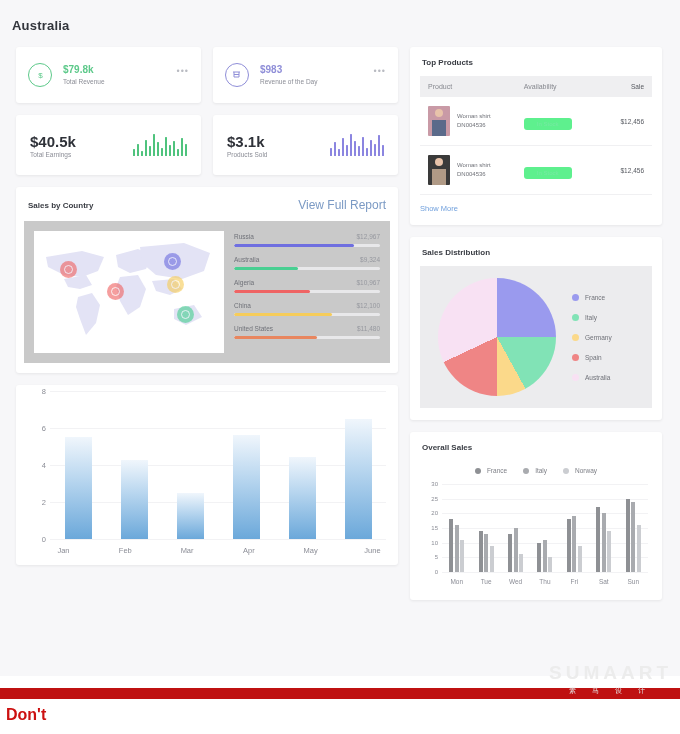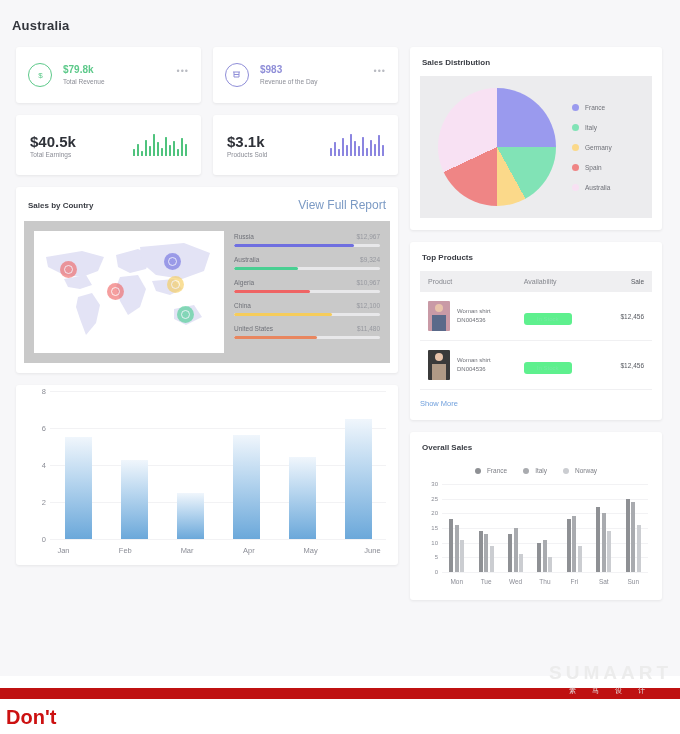--- a/index.html
+++ b/index.html
@@ -102,21 +102,21 @@
   .os-plot { position: relative; height: 88px; margin-left: 18px; }
   .os-y { position: absolute; left: -18px; font-size: 6px; color: #8b8d96; transform: translateY(-50%); width: 14px; text-align: right; }
   .os-groups { position: absolute; inset: 0; display: flex; align-items: flex-end; justify-content: space-around; }
   .os-group { display: flex; align-items: flex-end; gap: 1.5px; }
   .os-group i { width: 4px; display: block; }
   .os-x { display: flex; justify-content: space-around; margin-left: 18px; margin-top: 6px; }
   .os-x span { font-size: 6.5px; color: #8b8d96; width: 26px; text-align: center; }
   
   .footer { position: absolute; left: 0; right: 0; bottom: 0; height: 58px; background: #fff; }
   .red-bar { position: absolute; left: 0; right: 0; top: 12px; height: 11px; background: #bf1111; }
-  .dont { position: absolute; left: 6px; top: 30px; font-size: 20px; font-weight: bold; color: #cc1111; }
+  .dont { position: absolute; left: 6px; top: 30px; font-size: 16px; font-weight: bold; color: #cc1111; }
   .wm { position: absolute; right: 8px; top: -14px; text-align: center; color: #ececec; pointer-events: none; }
   .wm-main { font-size: 19px; letter-spacing: 4px; font-weight: bold; }
   .wm-sub { font-size: 7px; letter-spacing: 7px; margin-top: 2px; color: #e4e4e4; }
 </style>
 </head>
 <body>
 
 <div class="page-title">Australia</div>
 
 <div class="dash">
@@ -307,51 +307,20 @@
           </div>
       </div>
     </div>
 
   </div>
 
   <div class="col-right">
 
     <div class="card">
       <div class="panel-head">
-        <div class="panel-title">Sales Distribution</div>
-      </div>
-      <div class="pie-body">
-        <div class="pie" id="pie" style="background: conic-gradient(rgb(154, 154, 238) 0deg, rgb(154, 154, 238) 90deg, rgb(129, 227, 182) 90deg, rgb(129, 227, 182) 151.2deg, rgb(251, 217, 138) 151.2deg, rgb(251, 217, 138) 180deg, rgb(239, 133, 133) 180deg, rgb(239, 133, 133) 244.8deg, rgb(248, 225, 243) 244.8deg, rgb(248, 225, 243) 360deg);"></div>
-        <div class="legend" id="pie-legend">
-            <div class="leg-item">
-              <span class="leg-dot" style="background: rgb(154, 154, 238);"></span>
-              <span>France</span>
-            </div>
-            <div class="leg-item">
-              <span class="leg-dot" style="background: rgb(129, 227, 182);"></span>
-              <span>Italy</span>
-            </div>
-            <div class="leg-item">
-              <span class="leg-dot" style="background: rgb(251, 217, 138);"></span>
-              <span>Germany</span>
-            </div>
-            <div class="leg-item">
-              <span class="leg-dot" style="background: rgb(239, 133, 133);"></span>
-              <span>Spain</span>
-            </div>
-            <div class="leg-item">
-              <span class="leg-dot" style="background: rgb(248, 225, 243);"></span>
-              <span>Australia</span>
-            </div>
-          </div>
-      </div>
-    </div>
-
-    <div class="card">
-      <div class="panel-head">
         <div class="panel-title">Top Products</div>
       </div>
       <div class="tp-table">
         <div class="tp-head">
           <div class="c-prod">Product</div>
           <div class="c-avail">Availability</div>
           <div class="c-sale">Sale</div>
         </div>
         <div id="tp-rows">
             <div class="tp-row">
@@ -380,20 +349,51 @@
                   <div>Woman shirt</div>
                   <div>DN004536</div>
                 </div>
               </div>
               <div class="c-avail"><span class="badge">In Stock</span></div>
               <div class="c-sale">$12,456</div>
             </div>
           </div>
       </div>
       <div class="show-more">Show More</div>
+    </div>
+
+    <div class="card">
+      <div class="panel-head">
+        <div class="panel-title">Sales Distribution</div>
+      </div>
+      <div class="pie-body">
+        <div class="pie" id="pie" style="background: conic-gradient(rgb(154, 154, 238) 0deg, rgb(154, 154, 238) 90deg, rgb(129, 227, 182) 90deg, rgb(129, 227, 182) 151.2deg, rgb(251, 217, 138) 151.2deg, rgb(251, 217, 138) 180deg, rgb(239, 133, 133) 180deg, rgb(239, 133, 133) 244.8deg, rgb(248, 225, 243) 244.8deg, rgb(248, 225, 243) 360deg);"></div>
+        <div class="legend" id="pie-legend">
+            <div class="leg-item">
+              <span class="leg-dot" style="background: rgb(154, 154, 238);"></span>
+              <span>France</span>
+            </div>
+            <div class="leg-item">
+              <span class="leg-dot" style="background: rgb(129, 227, 182);"></span>
+              <span>Italy</span>
+            </div>
+            <div class="leg-item">
+              <span class="leg-dot" style="background: rgb(251, 217, 138);"></span>
+              <span>Germany</span>
+            </div>
+            <div class="leg-item">
+              <span class="leg-dot" style="background: rgb(239, 133, 133);"></span>
+              <span>Spain</span>
+            </div>
+            <div class="leg-item">
+              <span class="leg-dot" style="background: rgb(248, 225, 243);"></span>
+              <span>Australia</span>
+            </div>
+          </div>
+      </div>
     </div>
 
     <div class="card">
       <div class="panel-head">
         <div class="panel-title">Overall Sales</div>
       </div>
       <div class="os-legend" id="os-legend">
           <div class="os-leg">
             <span class="leg-dot" style="background: rgb(142, 144, 148);"></span>
             <span>France</span>

